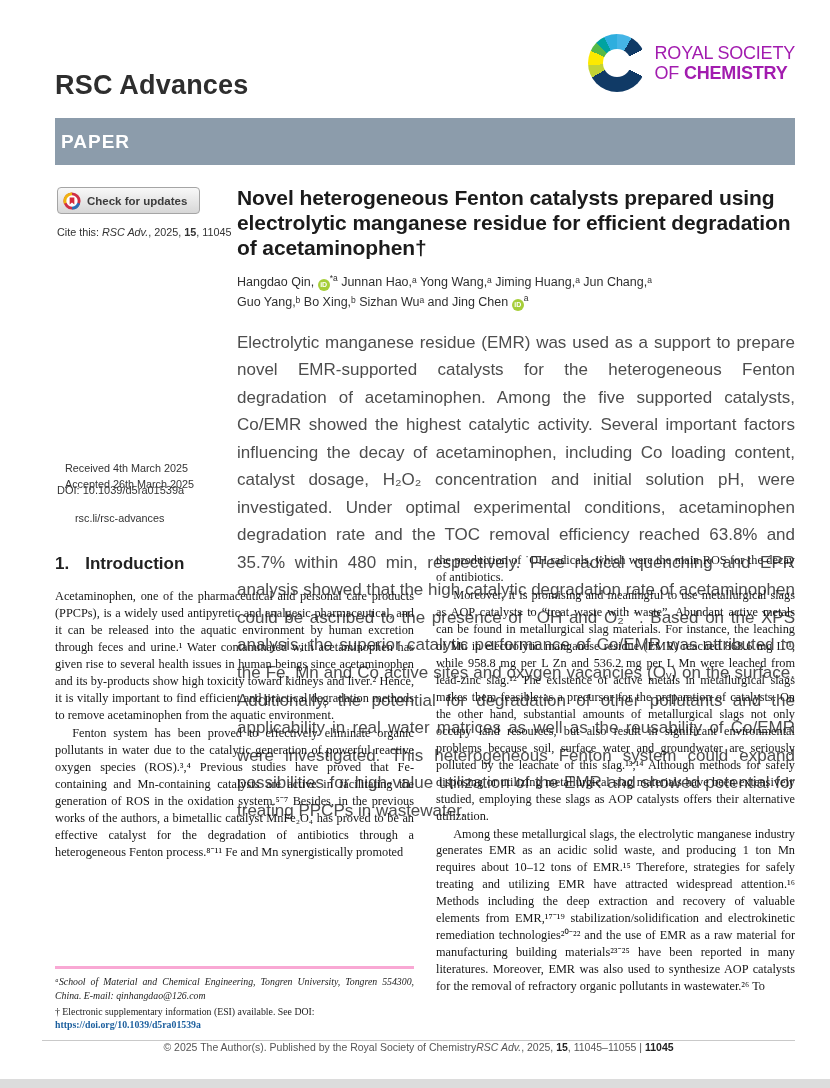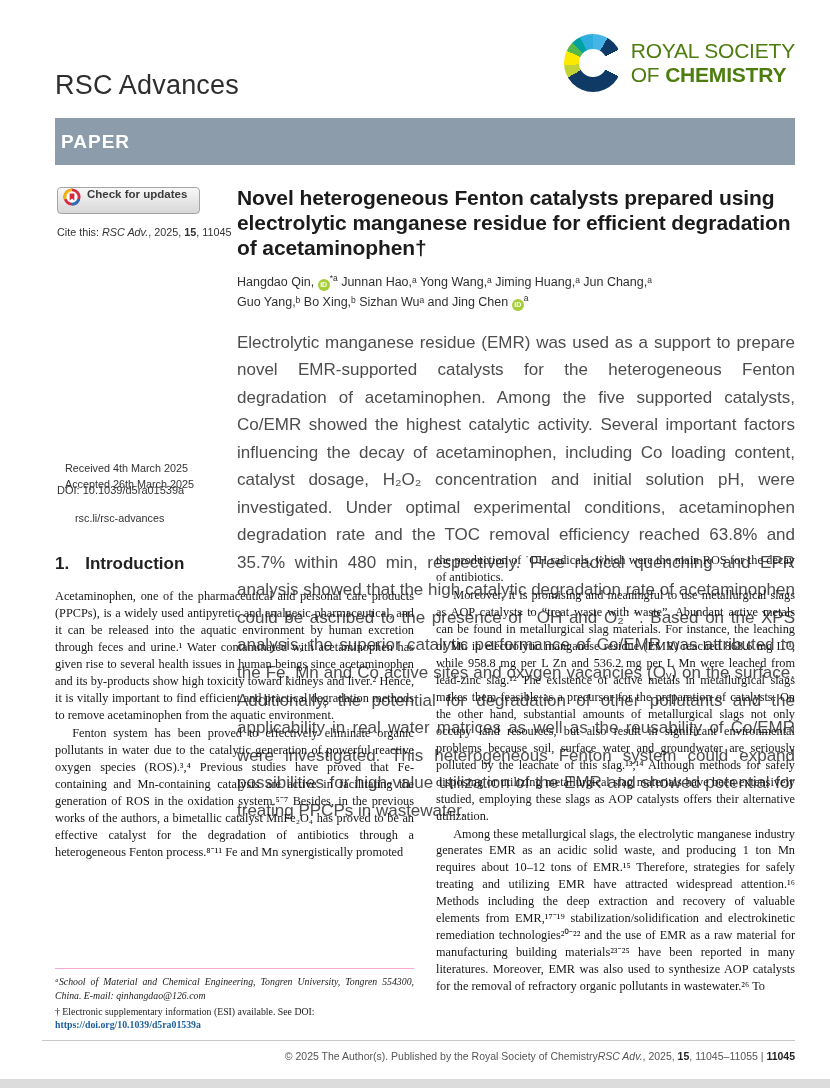--- a/index.html
+++ b/index.html
@@ -3,50 +3,50 @@
 <meta charset="utf-8">
 <style>
   * { margin:0; padding:0; box-sizing:border-box; }
   html,body { background:#fff; }
   .page {
     position:relative; width:830px; height:1088px; background:#ffffff;
     overflow:hidden; font-family:"Liberation Sans", sans-serif; color:#222;
   }
   
   .journal-name {
-    position:absolute; left:55px; top:70px; font-size:27px; font-weight:400;
+    position:absolute; left:55px; top:70px; font-size:27px; font-weight:700;
     color:#2e2e2e; letter-spacing:0.2px;
   }
   .rsc-logo { position:absolute; right:35px; top:34px; display:flex; align-items:center; gap:9px; }
   .logo-c { position:relative; width:58px; height:58px; border-radius:50%;
     background:conic-gradient(from 0deg,
       #45b5e6 0deg 30deg,
       #103a66 30deg 62deg,
       #ffffff 62deg 118deg,
       #103a66 118deg 240deg,
       #c3d335 240deg 265deg,
       #fde900 265deg 295deg,
       #57b947 295deg 315deg,
       #00a3a0 315deg 333deg,
       #2eaede 333deg 360deg);
   }
   .logo-c::after { content:""; position:absolute; inset:15px; background:#fff; border-radius:50%; }
-  .logo-text { font-size:21px; line-height:1.12; color:#4d7c0f; font-weight:500; letter-spacing:-0.2px; }
+  .logo-text { font-size:18px; line-height:1.12; color:#a21caf; font-weight:500; letter-spacing:-0.2px; }
   .logo-text b { font-weight:800; }
   
   .banner {
     position:absolute; left:55px; right:35px; top:118px; height:47px; background:#8c9cab;
     display:flex; align-items:center; padding-left:6px;
   }
   .banner span { color:#ffffff; font-size:19px; font-weight:700; letter-spacing:1px; }
   
   .article-header { position:absolute; left:55px; right:35px; top:185px; height:365px; }
   .ah-left { position:absolute; left:0; top:0; width:178px; }
   .check-updates {
-    position:absolute; left:2px; top:2px; display:flex; gap:6px;
+    position:absolute; left:2px; top:2px; display:flex; align-items:center; gap:6px;
     background:linear-gradient(#f8f8f8, #d7d7d7); border:1px solid #a5a5a5; border-radius:4px;
     height:27px; padding:0 12px 0 5px; font-family:"Liberation Sans", sans-serif;
     font-size:11.5px; font-weight:700; color:#3c3c3c; cursor:pointer;
   }
   .cu-icon { display:block; width:18px; height:18px; }
   .cite-line { position:absolute; left:2px; top:41px; font-size:10.8px; color:#333; }
   .dates { position:absolute; left:10px; top:260px; font-size:10.8px; color:#333; line-height:1.45;margin-top:16px; }
   .doi-line { position:absolute; left:2px; top:299px; font-size:11px; color:#333; }
   .site-link { position:absolute; left:2px; top:327px; font-size:10.8px; color:#333; text-decoration:none;padding-left:18px; }
   .ah-right { position:absolute; left:182px; right:0; top:0; }
@@ -65,28 +65,28 @@
   
   .body-cols { position:absolute; left:55px; right:35px; top:552px; height:480px; display:flex; gap:22px; }
   .col { flex:1; overflow:hidden; font-family:"Liberation Serif", serif; font-size:12.3px;
     line-height:1.38; color:#161616; text-align:justify; }
   .col-left { display:flex; flex-direction:column; }
   .sec-heading { font-family:"Liberation Sans", sans-serif; font-size:17px; font-weight:700;
     color:#222; margin-bottom:13px; }
   .sec-num { margin-right:16px; }
   .body-p { margin:0; }
   .body-p + .body-p { text-indent:1.4em; margin-top:1px; }
-  .footnotes { margin-top:auto; border-top:1px solid #f9a8d4; padding-top:6px;
+  .footnotes { margin-top:auto; border-top:3px solid #f9a8d4; padding-top:6px;
     font-size:9.8px; line-height:1.4; color:#222; }
   .fn { font-style:italic; text-align:justify; }
   .fn-dagger { font-style:normal; margin-top:2px; }
   .fn-link { color:#1c5f9e; font-weight:700; text-decoration:none; font-style:normal; }
   
   .footer { position:absolute; left:42px; right:35px; top:1040px; border-top:1px solid #c9c9c9;
-    padding-top:9px; display:flex; justify-content:flex-end; font-size:10.5px; color:#555; }
+    display:flex; justify-content:center; font-size:10.5px; color:#555; }
   .footer b { color:#222; }
   .page-edge { position:absolute; left:0; right:0; bottom:0; height:9px; background:#dcdcdc; }
 </style>
 </head>
 <body>
 
 <div class="page">
 
   <div class="journal-name">RSC Advances</div>
   <div class="rsc-logo">

